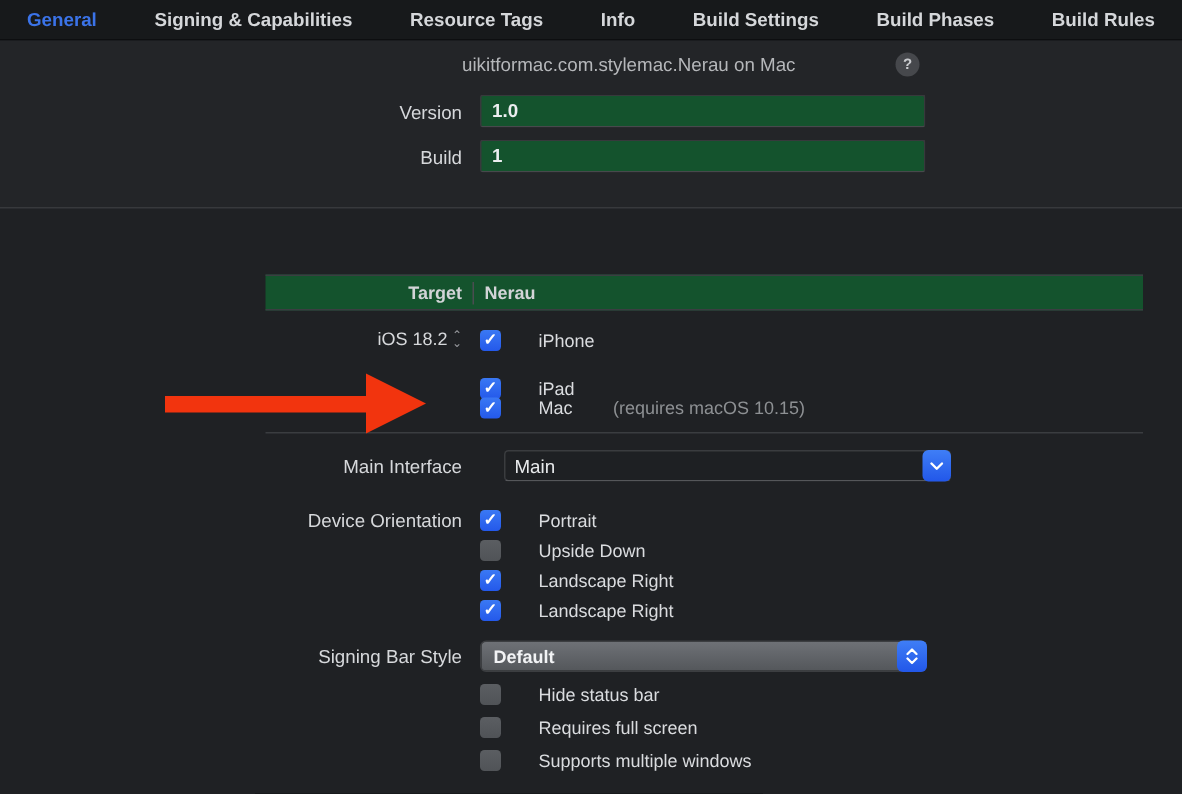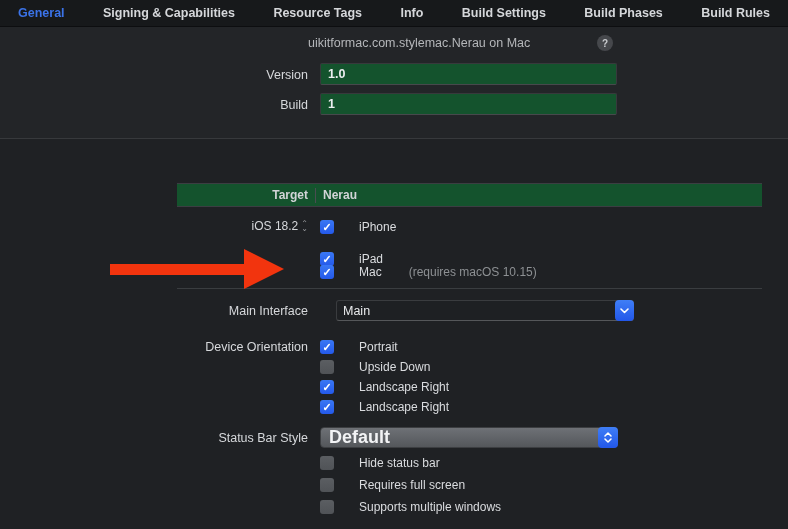--- a/index.html
+++ b/index.html
@@ -82,21 +82,21 @@
     background:linear-gradient(#3f7ef6,#2257e9);
     display:flex; align-items:center; justify-content:center;
   }
 
   
   .popup {
     position:absolute; left:320px; top:427px; width:298px; height:21px;
     border-radius:4px; background:linear-gradient(#6e7176,#54575b);
     border:1px solid #3c3e41; display:flex; align-items:center;
   }
-  .popup .popup-text { flex:1; padding-left:8px; color:#f2f3f5; font-weight:700; font-size:18px; }
+  .popup .popup-text { flex:1; padding-left:8px; color:#f2f3f5; font-weight:700; font-size:12px; }
   .popup-btn {
     width:20px; height:21px; margin-right:-1px; border-radius:4px;
     background:linear-gradient(#3f7ef6,#2257e9);
     display:flex; flex-direction:column; align-items:center; justify-content:center; gap:1px;
   }
 
   
   .arrow-shaft { position:absolute; left:110px; top:264px; width:136px; height:11px; background:#f2340e; }
   .arrow-head {
     position:absolute; left:244px; top:249px; width:0; height:0;
@@ -187,21 +187,21 @@
   </div>
   <div class="cbrow" style="top:379px;">
     <span class="cb on"></span>
     <span class="cb-label">Landscape Right</span>
   </div>
   <div class="cbrow" style="top:399px;">
     <span class="cb on"></span>
     <span class="cb-label">Landscape Right</span>
   </div>
 
-  <div class="form-label" style="top:431px;">Status Bar Style</div>
+  <div class="form-label" style="top:431px;">Signing Bar Style</div>
   <div class="popup">
     <span class="popup-text">Default</span>
     <span class="popup-btn">
       <svg width="8" height="5" viewBox="0 0 8 5">
           <polyline points="1,4 4,1 7,4" fill="none" stroke="#ffffff" stroke-width="1.5" stroke-linecap="round" stroke-linejoin="round"></polyline>
         </svg>
       <svg width="8" height="5" viewBox="0 0 8 5">
           <polyline points="1,1 4,4 7,1" fill="none" stroke="#ffffff" stroke-width="1.5" stroke-linecap="round" stroke-linejoin="round"></polyline>
         </svg>
     </span>

